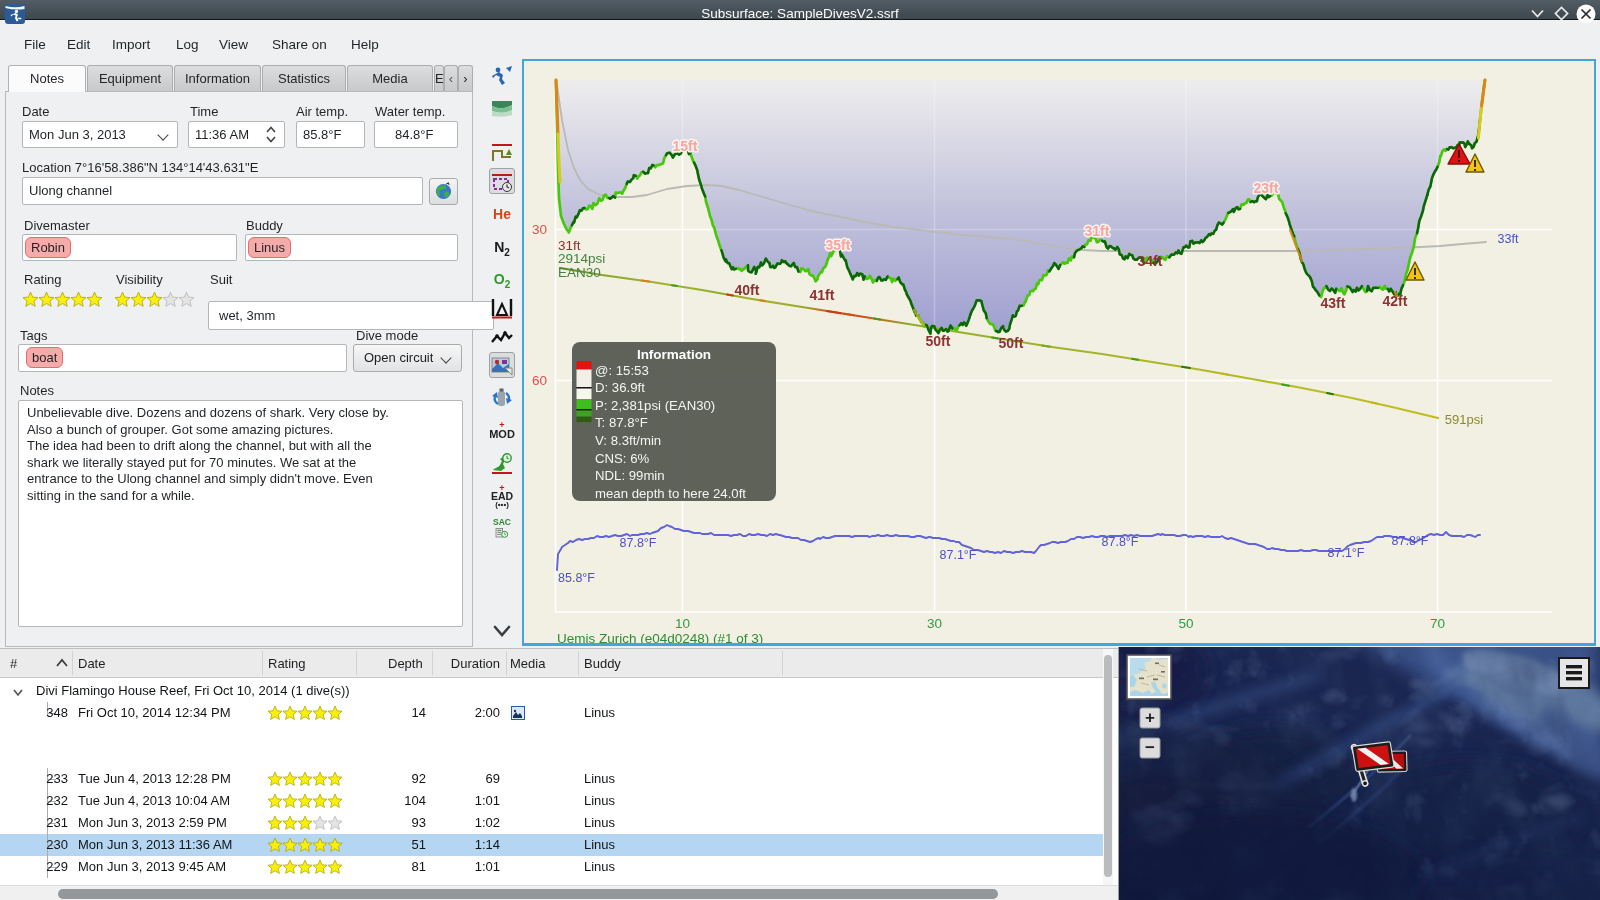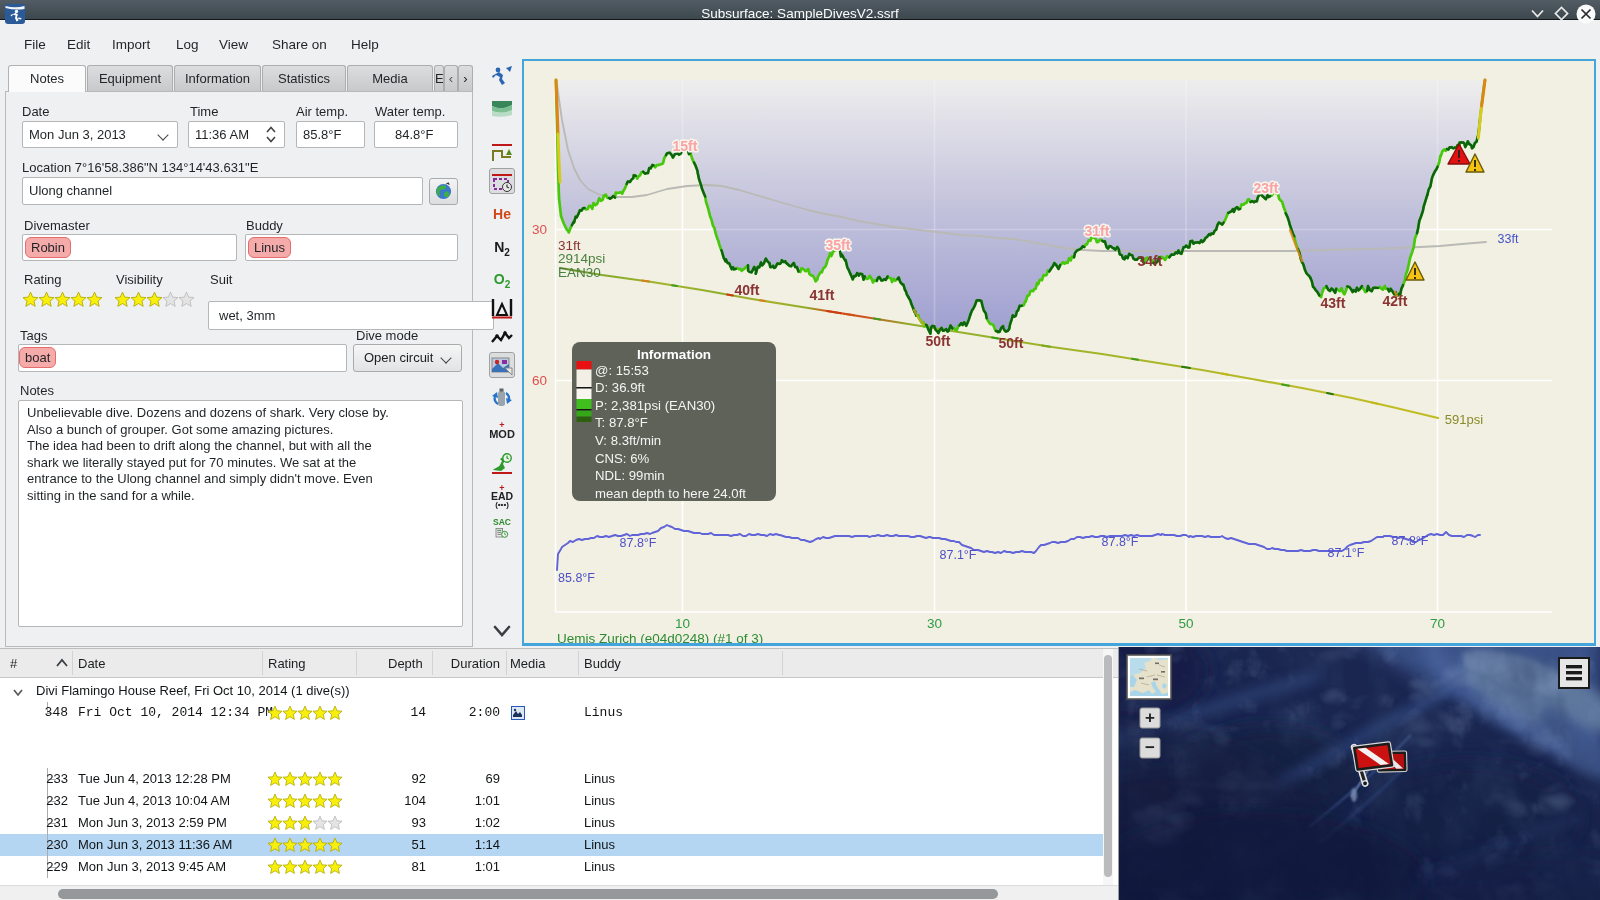--- a/index.html
+++ b/index.html
@@ -131,21 +131,21 @@
     </svg><svg width="17" height="17" viewBox="0 0 24 24" style="margin-right:-1px">
       <path d="M12 1.6 L15.1 8.7 22.6 9.3 16.9 14.3 18.6 21.7 12 17.7 5.4 21.7 7.1 14.3 1.4 9.3 8.9 8.7 Z" fill="#f8ef0c" stroke="#b0a900" stroke-width="1.2"></path>
     </svg><svg width="17" height="17" viewBox="0 0 24 24" style="margin-right:-1px">
       <path d="M12 1.6 L15.1 8.7 22.6 9.3 16.9 14.3 18.6 21.7 12 17.7 5.4 21.7 7.1 14.3 1.4 9.3 8.9 8.7 Z" fill="#e4e4e4" stroke="#b9b9b9" stroke-width="1.2"></path>
     </svg><svg width="17" height="17" viewBox="0 0 24 24" style="margin-right:-1px">
       <path d="M12 1.6 L15.1 8.7 22.6 9.3 16.9 14.3 18.6 21.7 12 17.7 5.4 21.7 7.1 14.3 1.4 9.3 8.9 8.7 Z" fill="#e4e4e4" stroke="#b9b9b9" stroke-width="1.2"></path>
     </svg></div>
 <div class="inp" style="left:208px;top:289px;width:286px;height:29px;line-height:27px;padding-left:10px;margin-top:12px;">wet, 3mm</div>
 <div class="lbl" style="left:20px;top:328px">Tags</div>
 <div class="lbl" style="left:356px;top:328px">Dive mode</div>
-<div class="inp" style="left:18px;top:344px;width:329px;height:28px;line-height:26px;padding-left:0;"><span class="chip">boat</span></div>
+<div class="inp" style="left:18px;top:344px;width:329px;height:28px;line-height:26px;padding-left:7px;"><span class="chip">boat</span></div>
 <div class="abs" style="left:353px;top:344px;width:109px;height:28px;background:linear-gradient(#f6f6f7,#e2e3e4);border:1px solid #a8aaac;border-radius:3px;line-height:26px;padding-left:10px">Open circuit</div>
 <div class="combo-arrow" style="left:442px;top:354px"></div>
 <div class="lbl" style="left:20px;top:383px">Notes</div>
 <div class="inp" style="left:18px;top:400px;width:445px;height:227px;line-height:16.5px;padding:4px 8px 0 8px;white-space:pre-line">Unbelievable dive. Dozens and dozens of shark. Very close by.
 Also a bunch of grouper. Got some amazing pictures.
 The idea had been to drift along the channel, but with all the
 shark we literally stayed put for 70 minutes. We sat at the
 entrance to the Ulong channel and simply didn't move. Even
 sitting in the sand for a while.</div>
 <div class="tbi" style="top:63px"><svg width="24" height="24" viewBox="0 0 24 24" style="margin-top:1px">
@@ -440,21 +440,21 @@
       <i style="left:506px"></i>
       <i style="left:578px"></i>
       <i style="left:782px"></i>
     </div>
     <div class="drow" style="top:31px">
       <svg class="abs" style="left:12px;top:7px" width="12" height="10" viewBox="0 0 12 10">
         <path d="M2 3 L6 8 L10 3" stroke="#55585a" stroke-width="1.7" fill="none"></path>
       </svg>
       <span style="left:36px">Divi Flamingo House Reef, Fri Oct 10, 2014 (1 dive(s))</span>
     </div>
-    <div class="drow" style="top:53px;font-family:Liberation Mono, monospace;">
+    <div class="drow" style="top:53px;">
       <div class="tree" style="left:47px;top:0;width:1px;height:11px"></div>
       <div class="tree" style="left:47px;top:11px;width:9px;height:1px"></div>
       <span class="num" style="left:40px;width:28px">348</span>
       <span style="left:78px">Fri Oct 10, 2014 12:34 PM</span>
       <span style="left:267px;top:3px"><svg width="16" height="16" viewBox="0 0 24 24" style="margin-right:-1px">
           <path d="M12 1.6 L15.1 8.7 22.6 9.3 16.9 14.3 18.6 21.7 12 17.7 5.4 21.7 7.1 14.3 1.4 9.3 8.9 8.7 Z" fill="#f8ef0c" stroke="#b0a900" stroke-width="1.2"></path>
         </svg><svg width="16" height="16" viewBox="0 0 24 24" style="margin-right:-1px">
           <path d="M12 1.6 L15.1 8.7 22.6 9.3 16.9 14.3 18.6 21.7 12 17.7 5.4 21.7 7.1 14.3 1.4 9.3 8.9 8.7 Z" fill="#f8ef0c" stroke="#b0a900" stroke-width="1.2"></path>
         </svg><svg width="16" height="16" viewBox="0 0 24 24" style="margin-right:-1px">
           <path d="M12 1.6 L15.1 8.7 22.6 9.3 16.9 14.3 18.6 21.7 12 17.7 5.4 21.7 7.1 14.3 1.4 9.3 8.9 8.7 Z" fill="#f8ef0c" stroke="#b0a900" stroke-width="1.2"></path>

